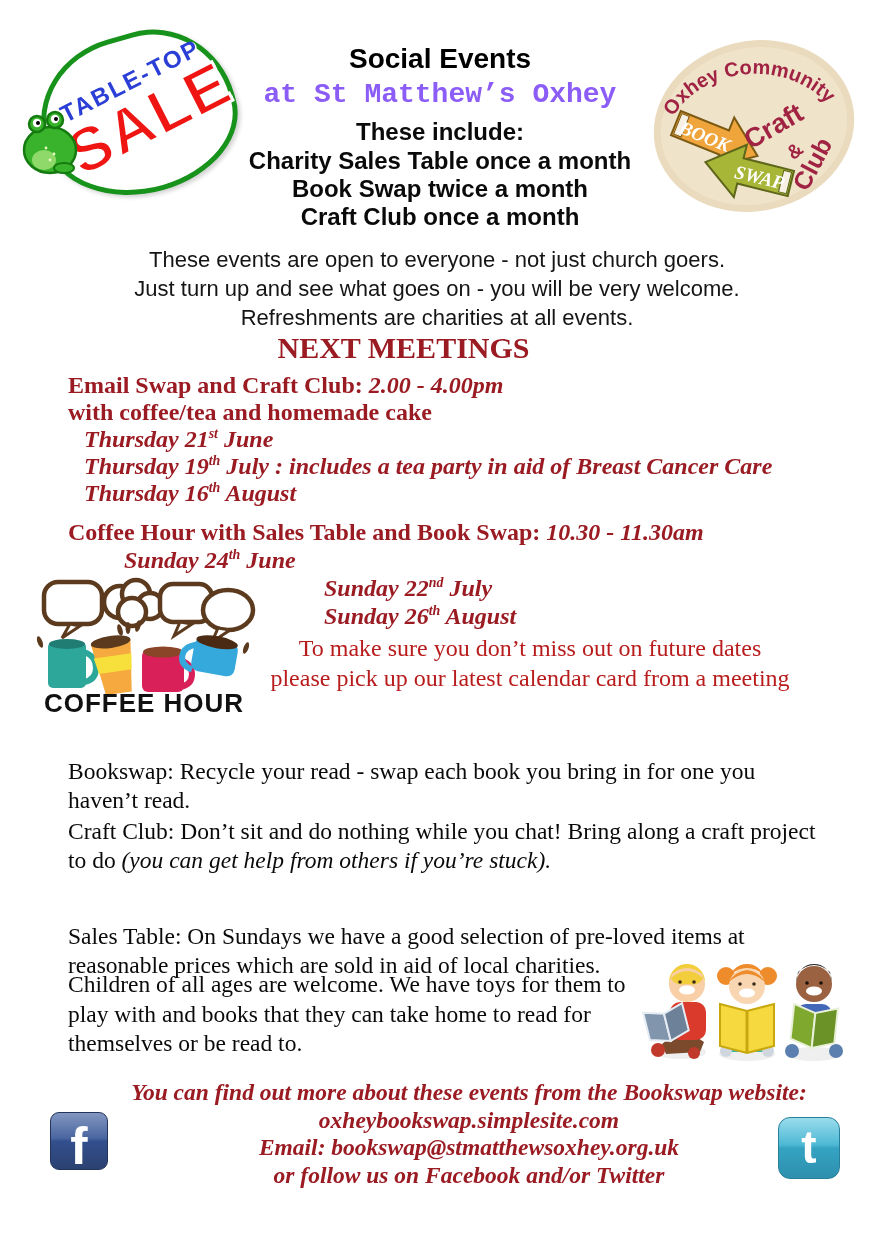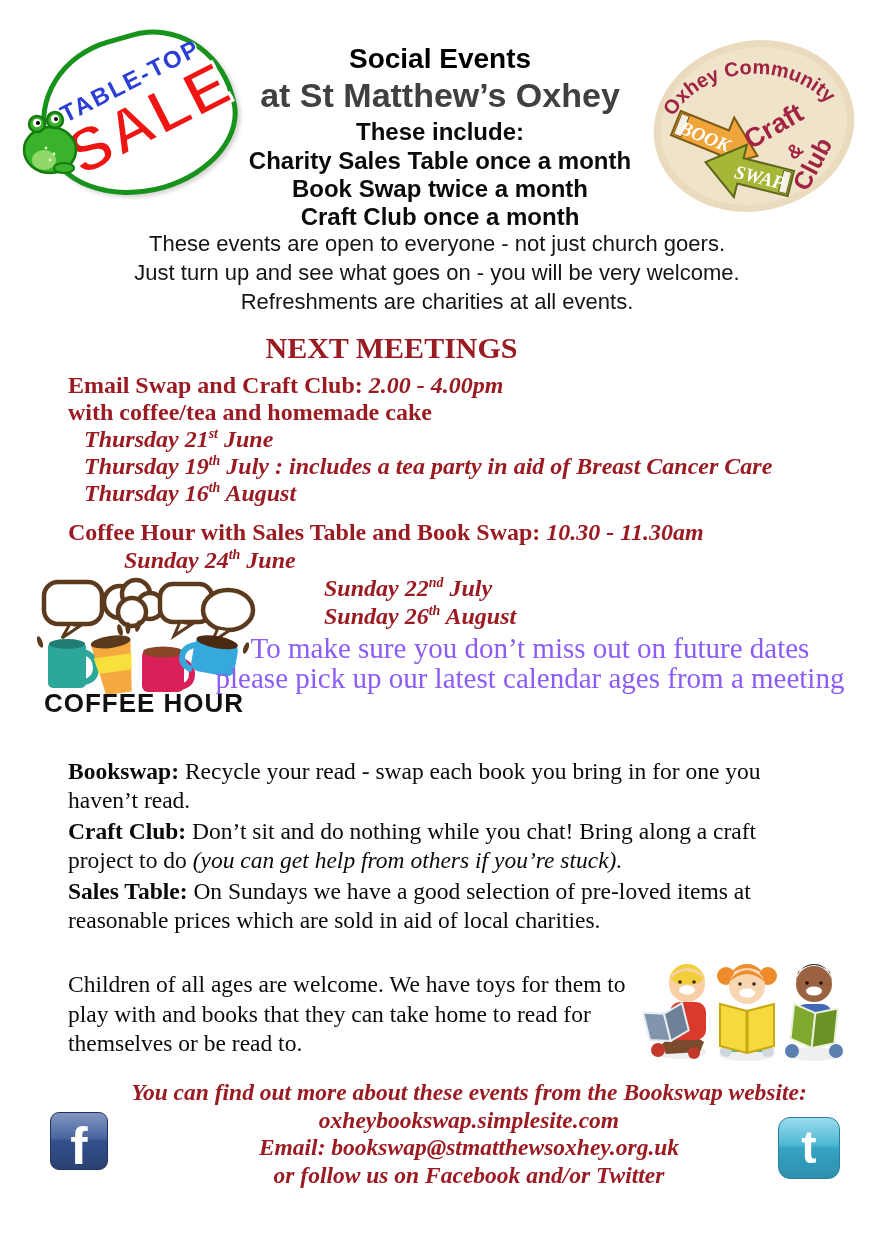--- a/index.html
+++ b/index.html
@@ -32,45 +32,45 @@
     color:#ee1512;font-size:62px;font-weight:900;line-height:56px;
     letter-spacing:2px;
     -webkit-text-stroke:2px #ffffff;
     text-shadow:2px 2px 0 #ffffff,-2px -2px 0 #ffffff,2px -2px 0 #ffffff,-2px 2px 0 #ffffff;
   }
   .frog{position:absolute;left:2px;top:82px;}
 
   
   .header{left:90px;top:40px;width:700px;text-align:center;}
   .title{font-family:"Liberation Sans",sans-serif;font-weight:700;font-size:28px;line-height:38px;color:#000000;}
-  .subtitle{font-family:Liberation Sans, sans-serif;font-weight:900;font-size:34px;line-height:34px;color:#404040;}
+  .subtitle{font-family:Liberation Mono, monospace;font-weight:900;font-size:28px;line-height:34px;color:#8b5cf6;}
   .inc-label{font-family:"Liberation Sans",sans-serif;font-weight:900;font-size:24px;line-height:31px;margin-top:4px;}
   .inc-item{font-family:"Liberation Sans",sans-serif;font-weight:900;font-size:24px;line-height:28px;}
 
   
   .badge{left:648px;top:32px;}
 
   
-  .intro{left:0;top:229px;width:874px;text-align:center;font-family:"Liberation Sans",sans-serif;
+  .intro{left:0;top:245px;width:874px;text-align:center;font-family:"Liberation Sans",sans-serif;
          font-size:22px;line-height:29px;color:#151515;}
 
   
-  .nextmeet{left:0;top:331px;width:783px;text-align:center;font-weight:bold;font-size:30px;color:#9b1b23;}
+  .nextmeet{left:12px;top:331px;width:783px;text-align:center;font-weight:bold;font-size:30px;color:#9b1b23;}
   .meet{left:68px;color:#9b1b23;font-weight:bold;font-size:24px;line-height:27px;}
   .meet .it{font-style:italic;}
   .mdate{font-style:italic;margin-left:16px;}
   sup{font-size:0.58em;vertical-align:super;line-height:0;}
 
   .coffee-img{left:32px;top:576px;}
 
-  .note{left:190px;top:633px;width:680px;text-align:center;color:#8b5cf6;font-size:29px;line-height:30px;}
+  .note{left:190px;top:633px;width:680px;text-align:center;color:#b91c1c;font-size:24px;line-height:30px;}
 
   
   .desc{left:68px;width:752px;font-size:23.5px;line-height:29px;}
-  .desc b{font-weight:bold;}
+  .desc b{font-weight:normal;}
   .desc i{font-style:italic;}
 
   .children-text{left:68px;top:938px;width:582px;font-size:23.5px;line-height:29.5px;margin-top:32px;}
   .children-img{left:642px;top:956px;}
 
   
   .footer{left:0;top:1079px;width:874px;text-align:center;color:#9b1b23;
           font-weight:bold;font-style:italic;font-size:23.5px;line-height:27.5px;padding-left:32px;}
   .fb{
     left:50px;top:1112px;width:56px;height:56px;border-radius:9px;
@@ -212,26 +212,26 @@
     <g transform="rotate(10 182 84)">
       <path d="M162,72 q-12,4 -12,13 q0,10 12,12" fill="none" stroke="#35a8dc" stroke-width="6"></path>
       <rect x="160" y="64" width="44" height="34" rx="8" fill="#35a8dc"></rect>
       <ellipse cx="182" cy="66" rx="21" ry="6" fill="#4a2a12"></ellipse>
     </g>
     <text x="112" y="136" text-anchor="middle" font-family="Liberation Sans, sans-serif" font-weight="900" font-size="26" letter-spacing="1" fill="#111111">COFFEE HOUR</text>
   </svg>
 
   <div class="abs note">
     <div class="nowrap">To make sure you don’t miss out on future dates</div>
-    <div class="nowrap">please pick up our latest calendar ages from a meeting</div>
+    <div class="nowrap">please pick up our latest calendar card from a meeting</div>
   </div>
 
   <div class="abs desc" style="top:757px;"><b>Bookswap:</b><span>  Recycle your read - swap each book you bring in for one you haven’t read.</span><i></i></div>
   <div class="abs desc" style="top:817px;"><b>Craft Club:</b><span>  Don’t sit and do nothing while you chat! Bring along a craft project to do </span><i>(you can get help from others if you’re stuck).</i></div>
-  <div class="abs desc" style="top:877px;"><b>Sales Table:</b><span> On Sundays we have a good selection of pre-loved items at reasonable prices which are sold in aid of local charities.</span><i></i></div>
+  <div class="abs desc" style="top:922px;"><b>Sales Table:</b><span> On Sundays we have a good selection of pre-loved items at reasonable prices which are sold in aid of local charities.</span><i></i></div>
 
   <div class="abs children-text">Children of all ages are welcome.  We have toys for them to play with and books that they can take home to read for themselves or be read to.</div>
   <svg class="abs children-img" width="210" height="108" viewBox="0 0 210 108">
 
     <g>
       <ellipse cx="38" cy="96" rx="26" ry="7" fill="#efefef"></ellipse>
       <path d="M20,88 Q40,70 62,86 L58,96 L24,98 Z" fill="#7b4a2d"></path>
       <circle cx="16" cy="94" r="7" fill="#c0392b"></circle>
         <circle cx="52" cy="97" r="6" fill="#c0392b"></circle>
       <rect x="28" y="46" width="36" height="38" rx="10" fill="#d93a2b"></rect>

